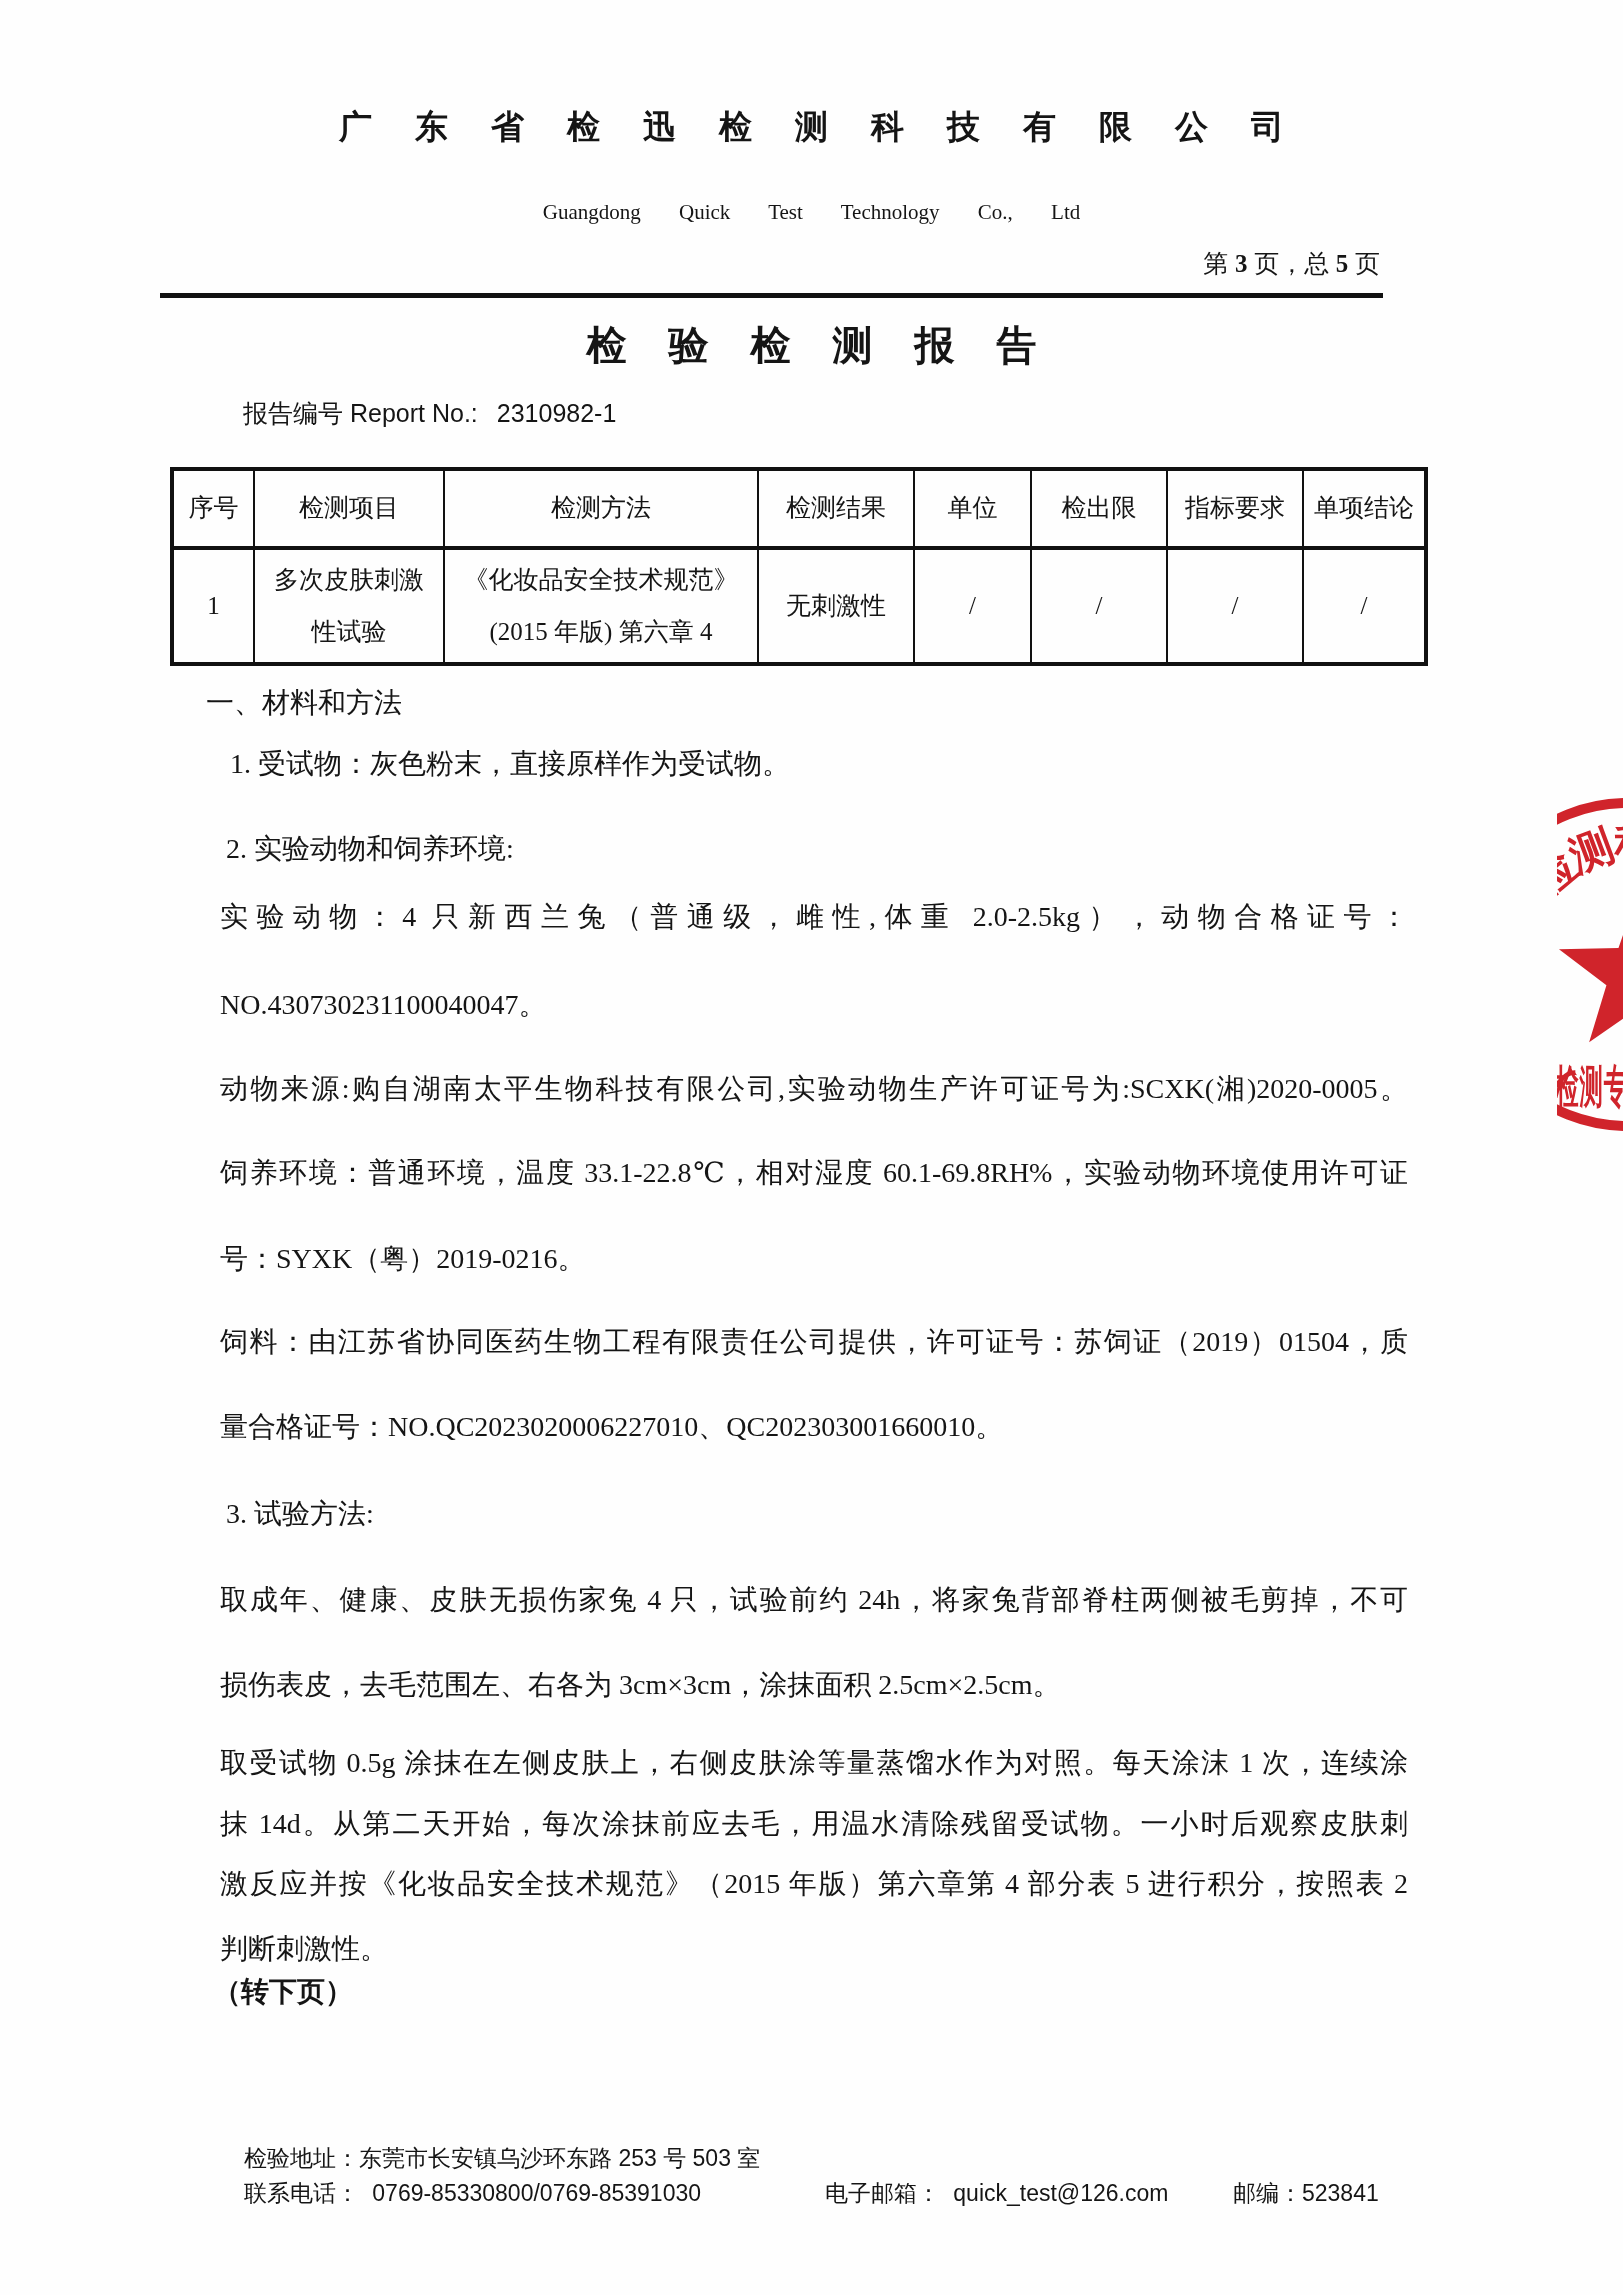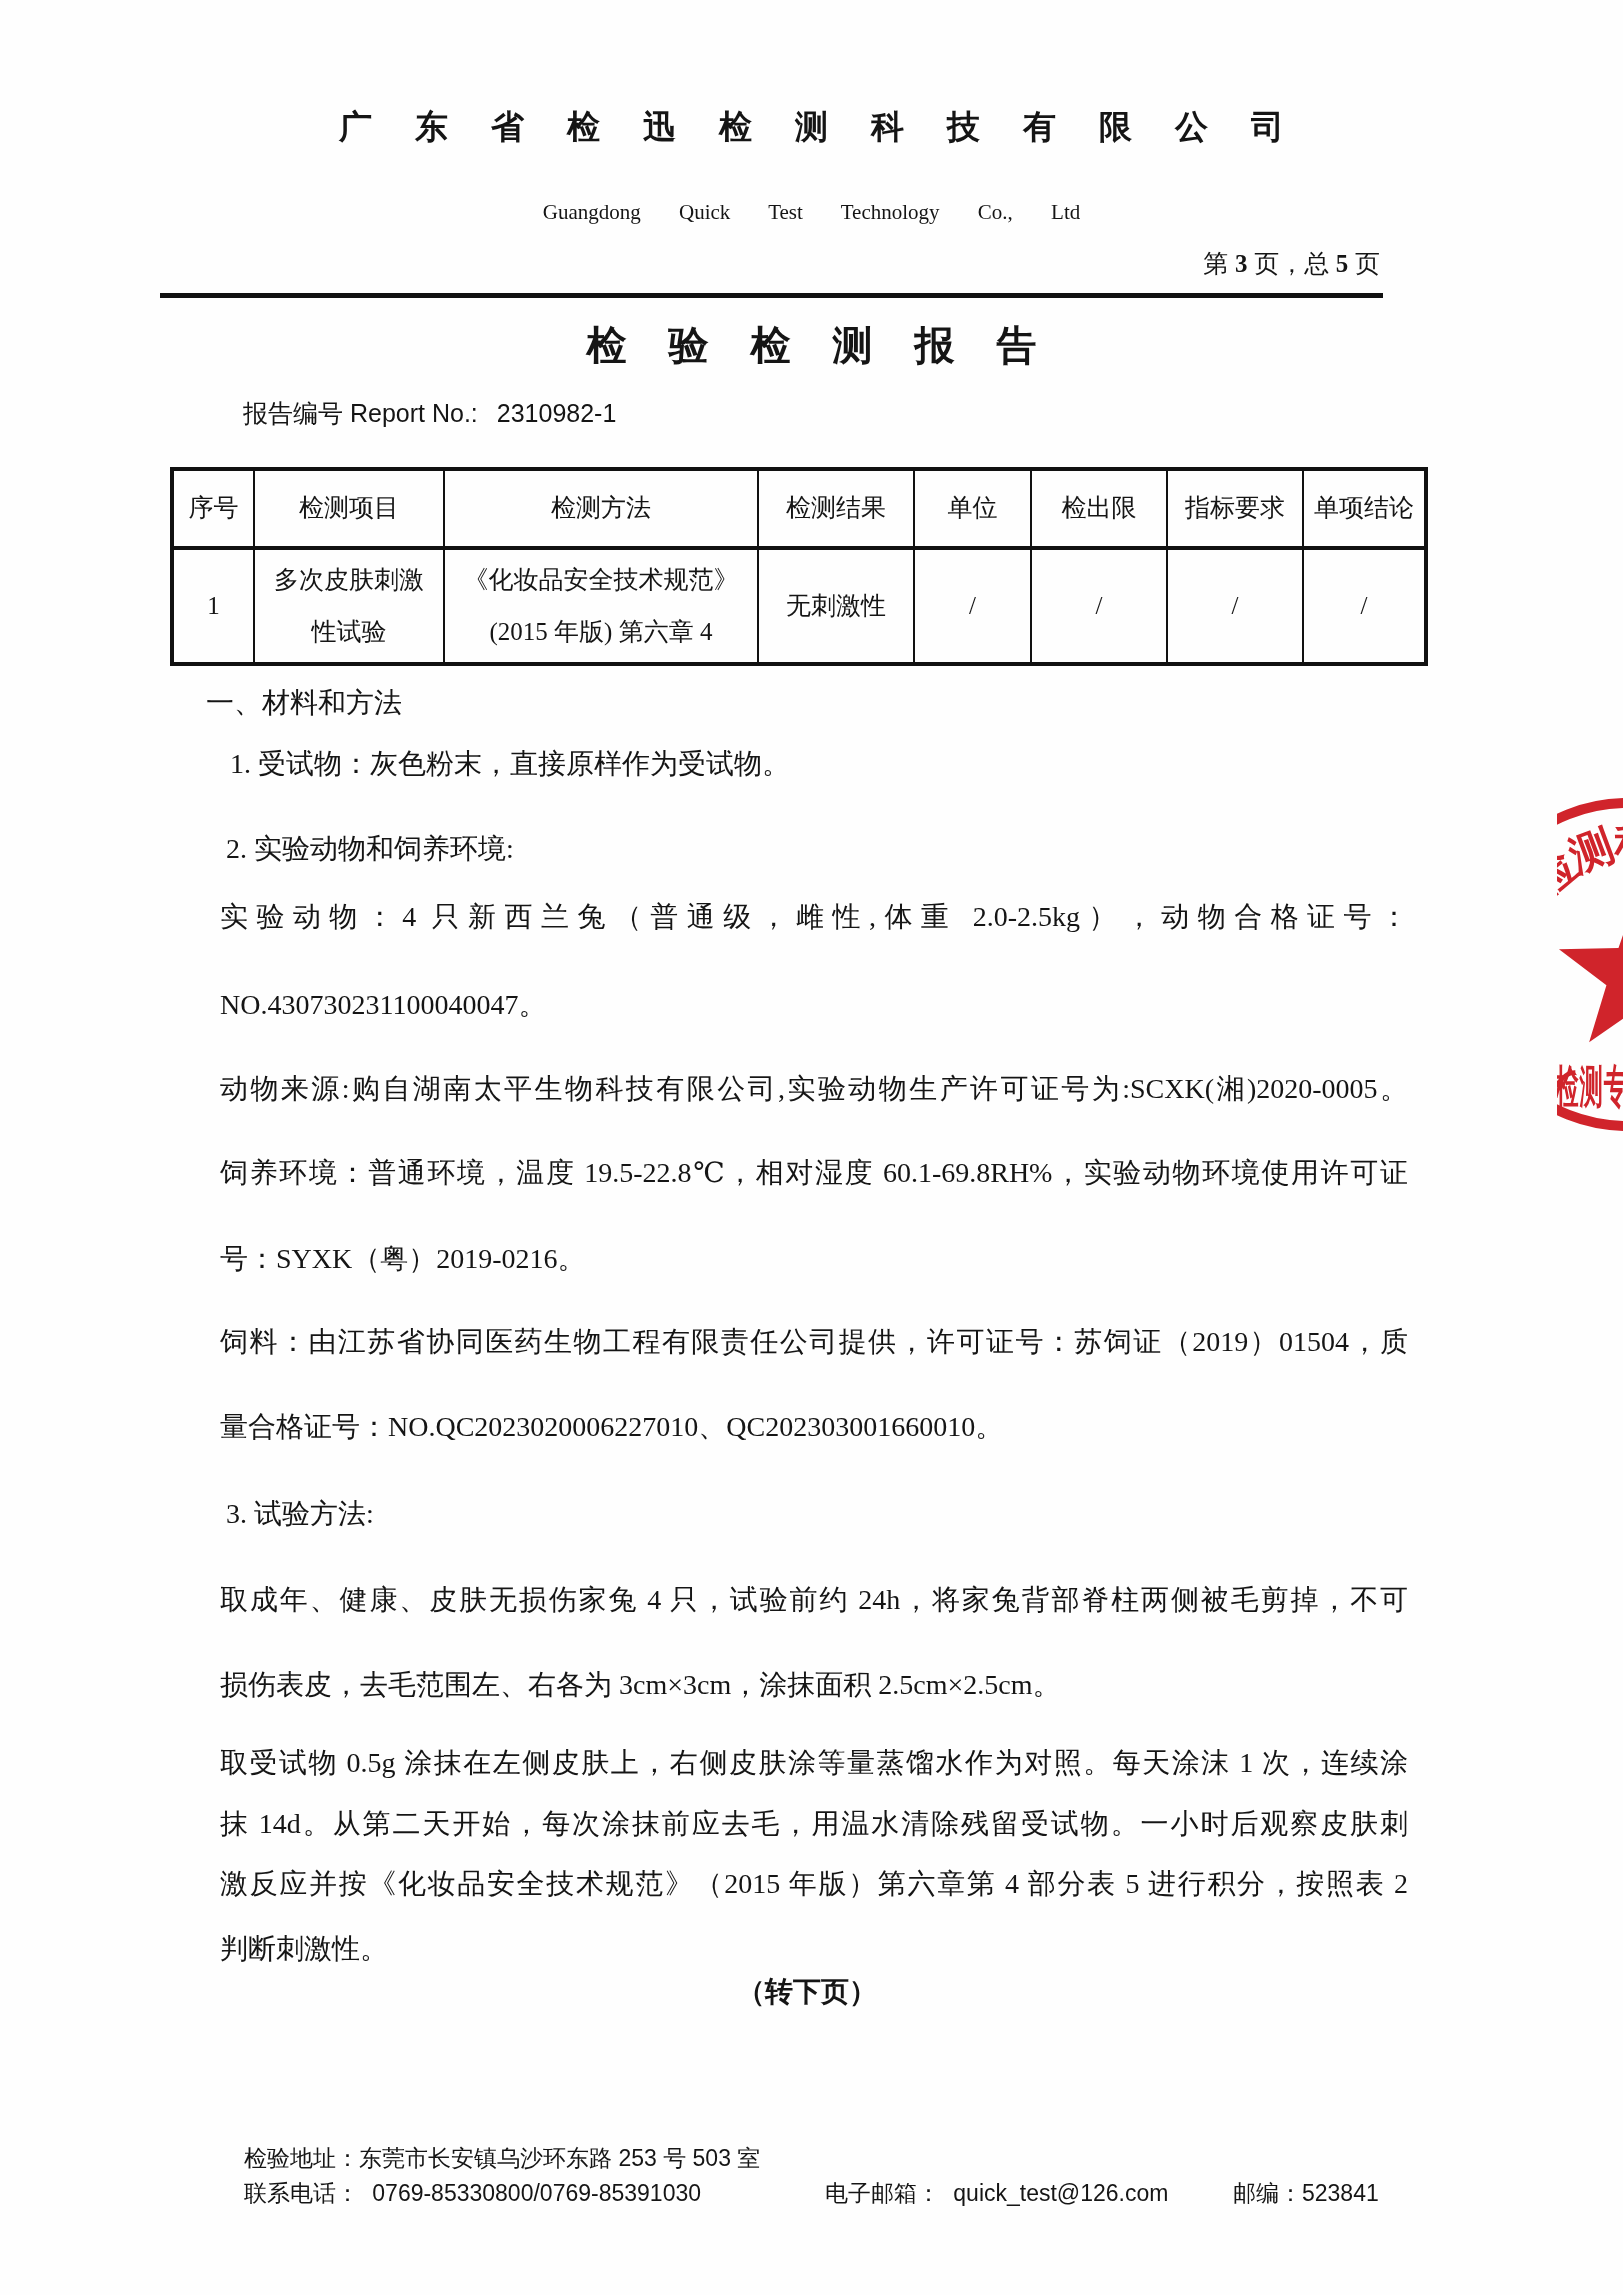--- a/index.html
+++ b/index.html
@@ -48,21 +48,21 @@
   table.results tr.hdr td { height:79px; border-bottom-width:4.2px; }
   table.results tr.row td { height:116px; line-height:52px; }
   table.results { border:4.2px solid #111; }
   table.results td:first-child { border-left-width:4.2px; }
   table.results td:last-child { border-right-width:4.2px; }
   table.results tr.hdr td { border-top-width:4.2px; }
   table.results tr.row td { border-bottom-width:4.2px; }
   
   .bl { position:absolute; left:220px; width:1188px; font-size:28px; line-height:38px; white-space:nowrap; }
   .bl.jf { white-space:normal; text-align:justify; text-align-last:justify; }
-  .bl.bold { font-weight:bold;text-align:center; }
+  .bl.bold { font-weight:bold; }
   .t0{top:684px;left:206px}.t1{top:745px;left:230px}.t2{top:830px;left:226px}
   .t3{top:898px}.t4{top:986px}.t5{top:1070px}.t6{top:1154px}.t7{top:1240px}
   .t8{top:1323px}.t9{top:1408px}.t10{top:1495px;left:226px}.t11{top:1581px}
   .t12{top:1666px}.t13{top:1744px}.t14{top:1805px}.t15{top:1865px}
   .t16{top:1930px}.t17{top:1973px;left:213px}
   
   .footer { position:absolute; left:0; top:0; width:100%;
     font-family:"Liberation Sans","DejaVu Sans",sans-serif; font-size:23px; }
   .f-line1 { position:absolute; left:244px; top:2143px; white-space:nowrap; }
   .f-phone { position:absolute; left:244px; top:2178px; white-space:nowrap; }
@@ -131,21 +131,21 @@
     </tr>
   </tbody>
     </table>
 
   <div class="bl t0">一、材料和方法</div>
   <div class="bl t1">1. 受试物：灰色粉末，直接原样作为受试物。</div>
   <div class="bl t2">2. 实验动物和饲养环境:</div>
   <div class="bl t3 jf">实验动物：4 只新西兰兔（普通级，雌性,体重 2.0-2.5kg），动物合格证号：</div>
   <div class="bl t4">NO.430730231100040047。</div>
   <div class="bl t5 jf">动物来源:购自湖南太平生物科技有限公司,实验动物生产许可证号为:SCXK(湘)2020-0005。</div>
-  <div class="bl t6 jf">饲养环境：普通环境，温度 19.5-22.8℃，相对湿度 60.1-69.8RH%，实验动物环境使用许可证</div>
+  <div class="bl t6 jf">饲养环境：普通环境，温度 33.1-22.8℃，相对湿度 60.1-69.8RH%，实验动物环境使用许可证</div>
   <div class="bl t7">号：SYXK（粤）2019-0216。</div>
   <div class="bl t8 jf">饲料：由江苏省协同医药生物工程有限责任公司提供，许可证号：苏饲证（2019）01504，质</div>
   <div class="bl t9">量合格证号：NO.QC2023020006227010、QC202303001660010。</div>
   <div class="bl t10">3. 试验方法:</div>
   <div class="bl t11 jf">取成年、健康、皮肤无损伤家兔 4 只，试验前约 24h，将家兔背部脊柱两侧被毛剪掉，不可</div>
   <div class="bl t12">损伤表皮，去毛范围左、右各为 3cm×3cm，涂抹面积 2.5cm×2.5cm。</div>
   <div class="bl t13 jf">取受试物 0.5g 涂抹在左侧皮肤上，右侧皮肤涂等量蒸馏水作为对照。每天涂沫 1 次，连续涂</div>
   <div class="bl t14 jf">抹 14d。从第二天开始，每次涂抹前应去毛，用温水清除残留受试物。一小时后观察皮肤刺</div>
   <div class="bl t15 jf">激反应并按《化妆品安全技术规范》（2015 年版）第六章第 4 部分表 5 进行积分，按照表 2</div>
   <div class="bl t16">判断刺激性。</div>

